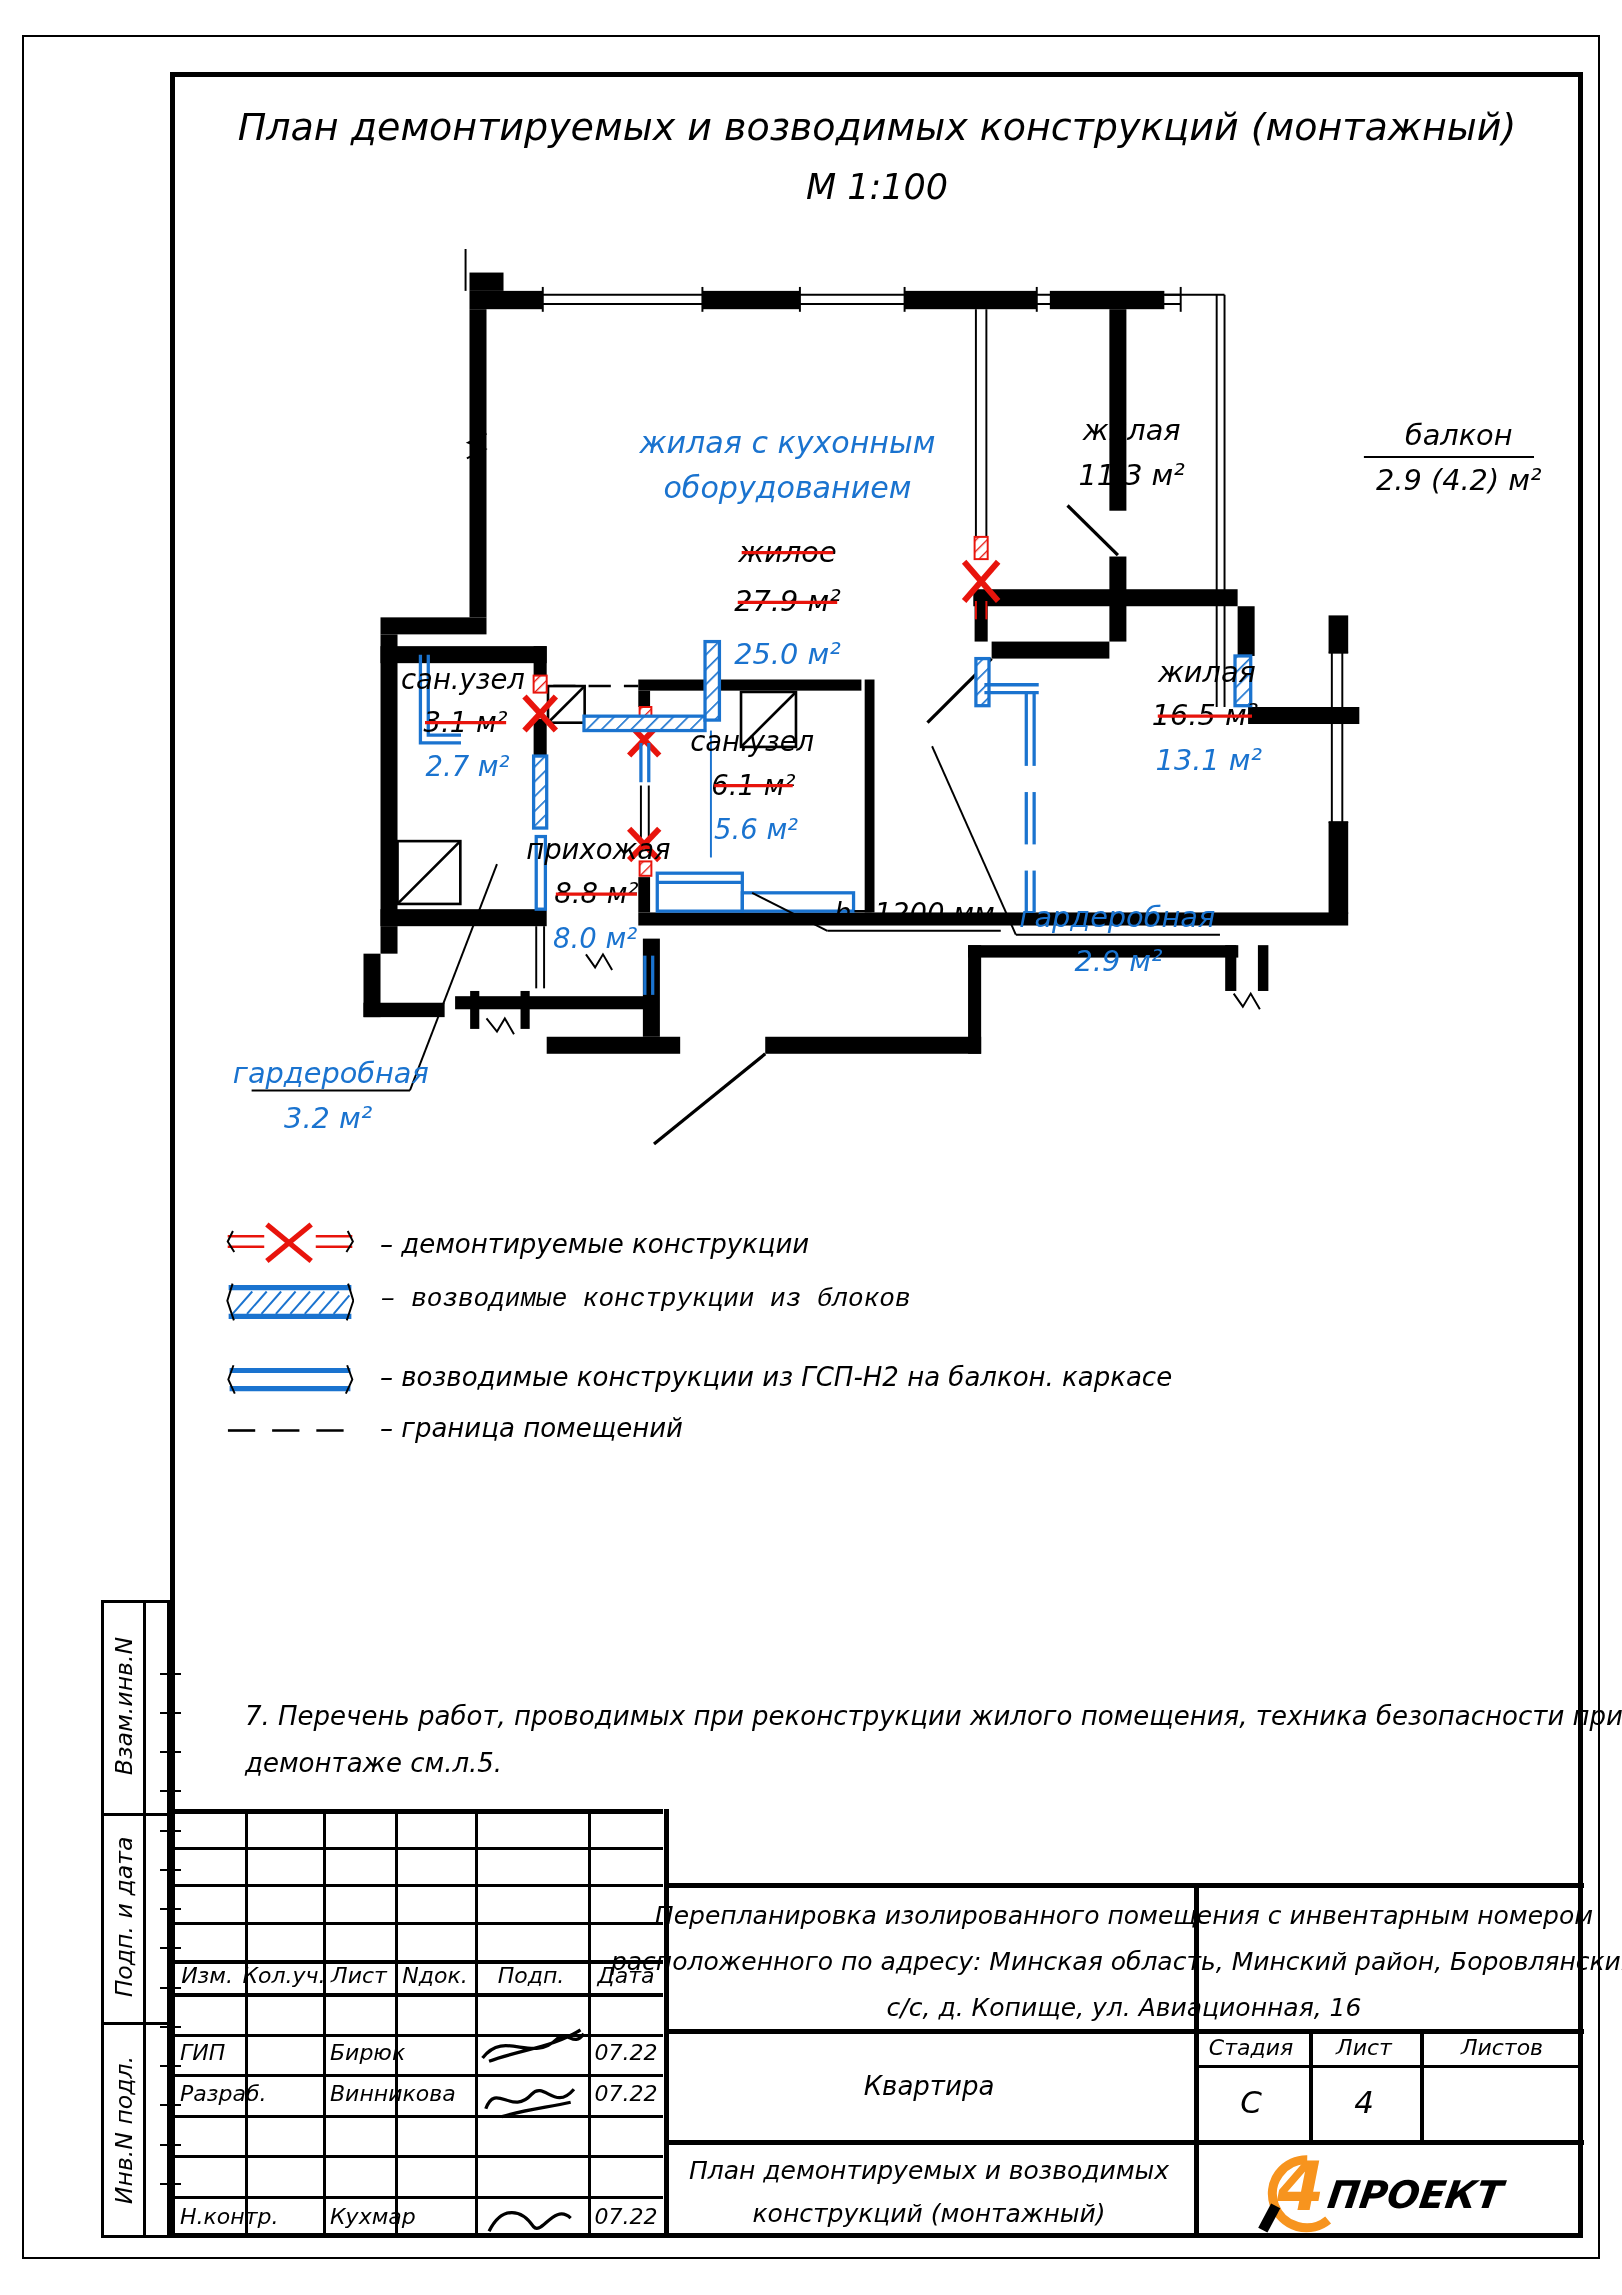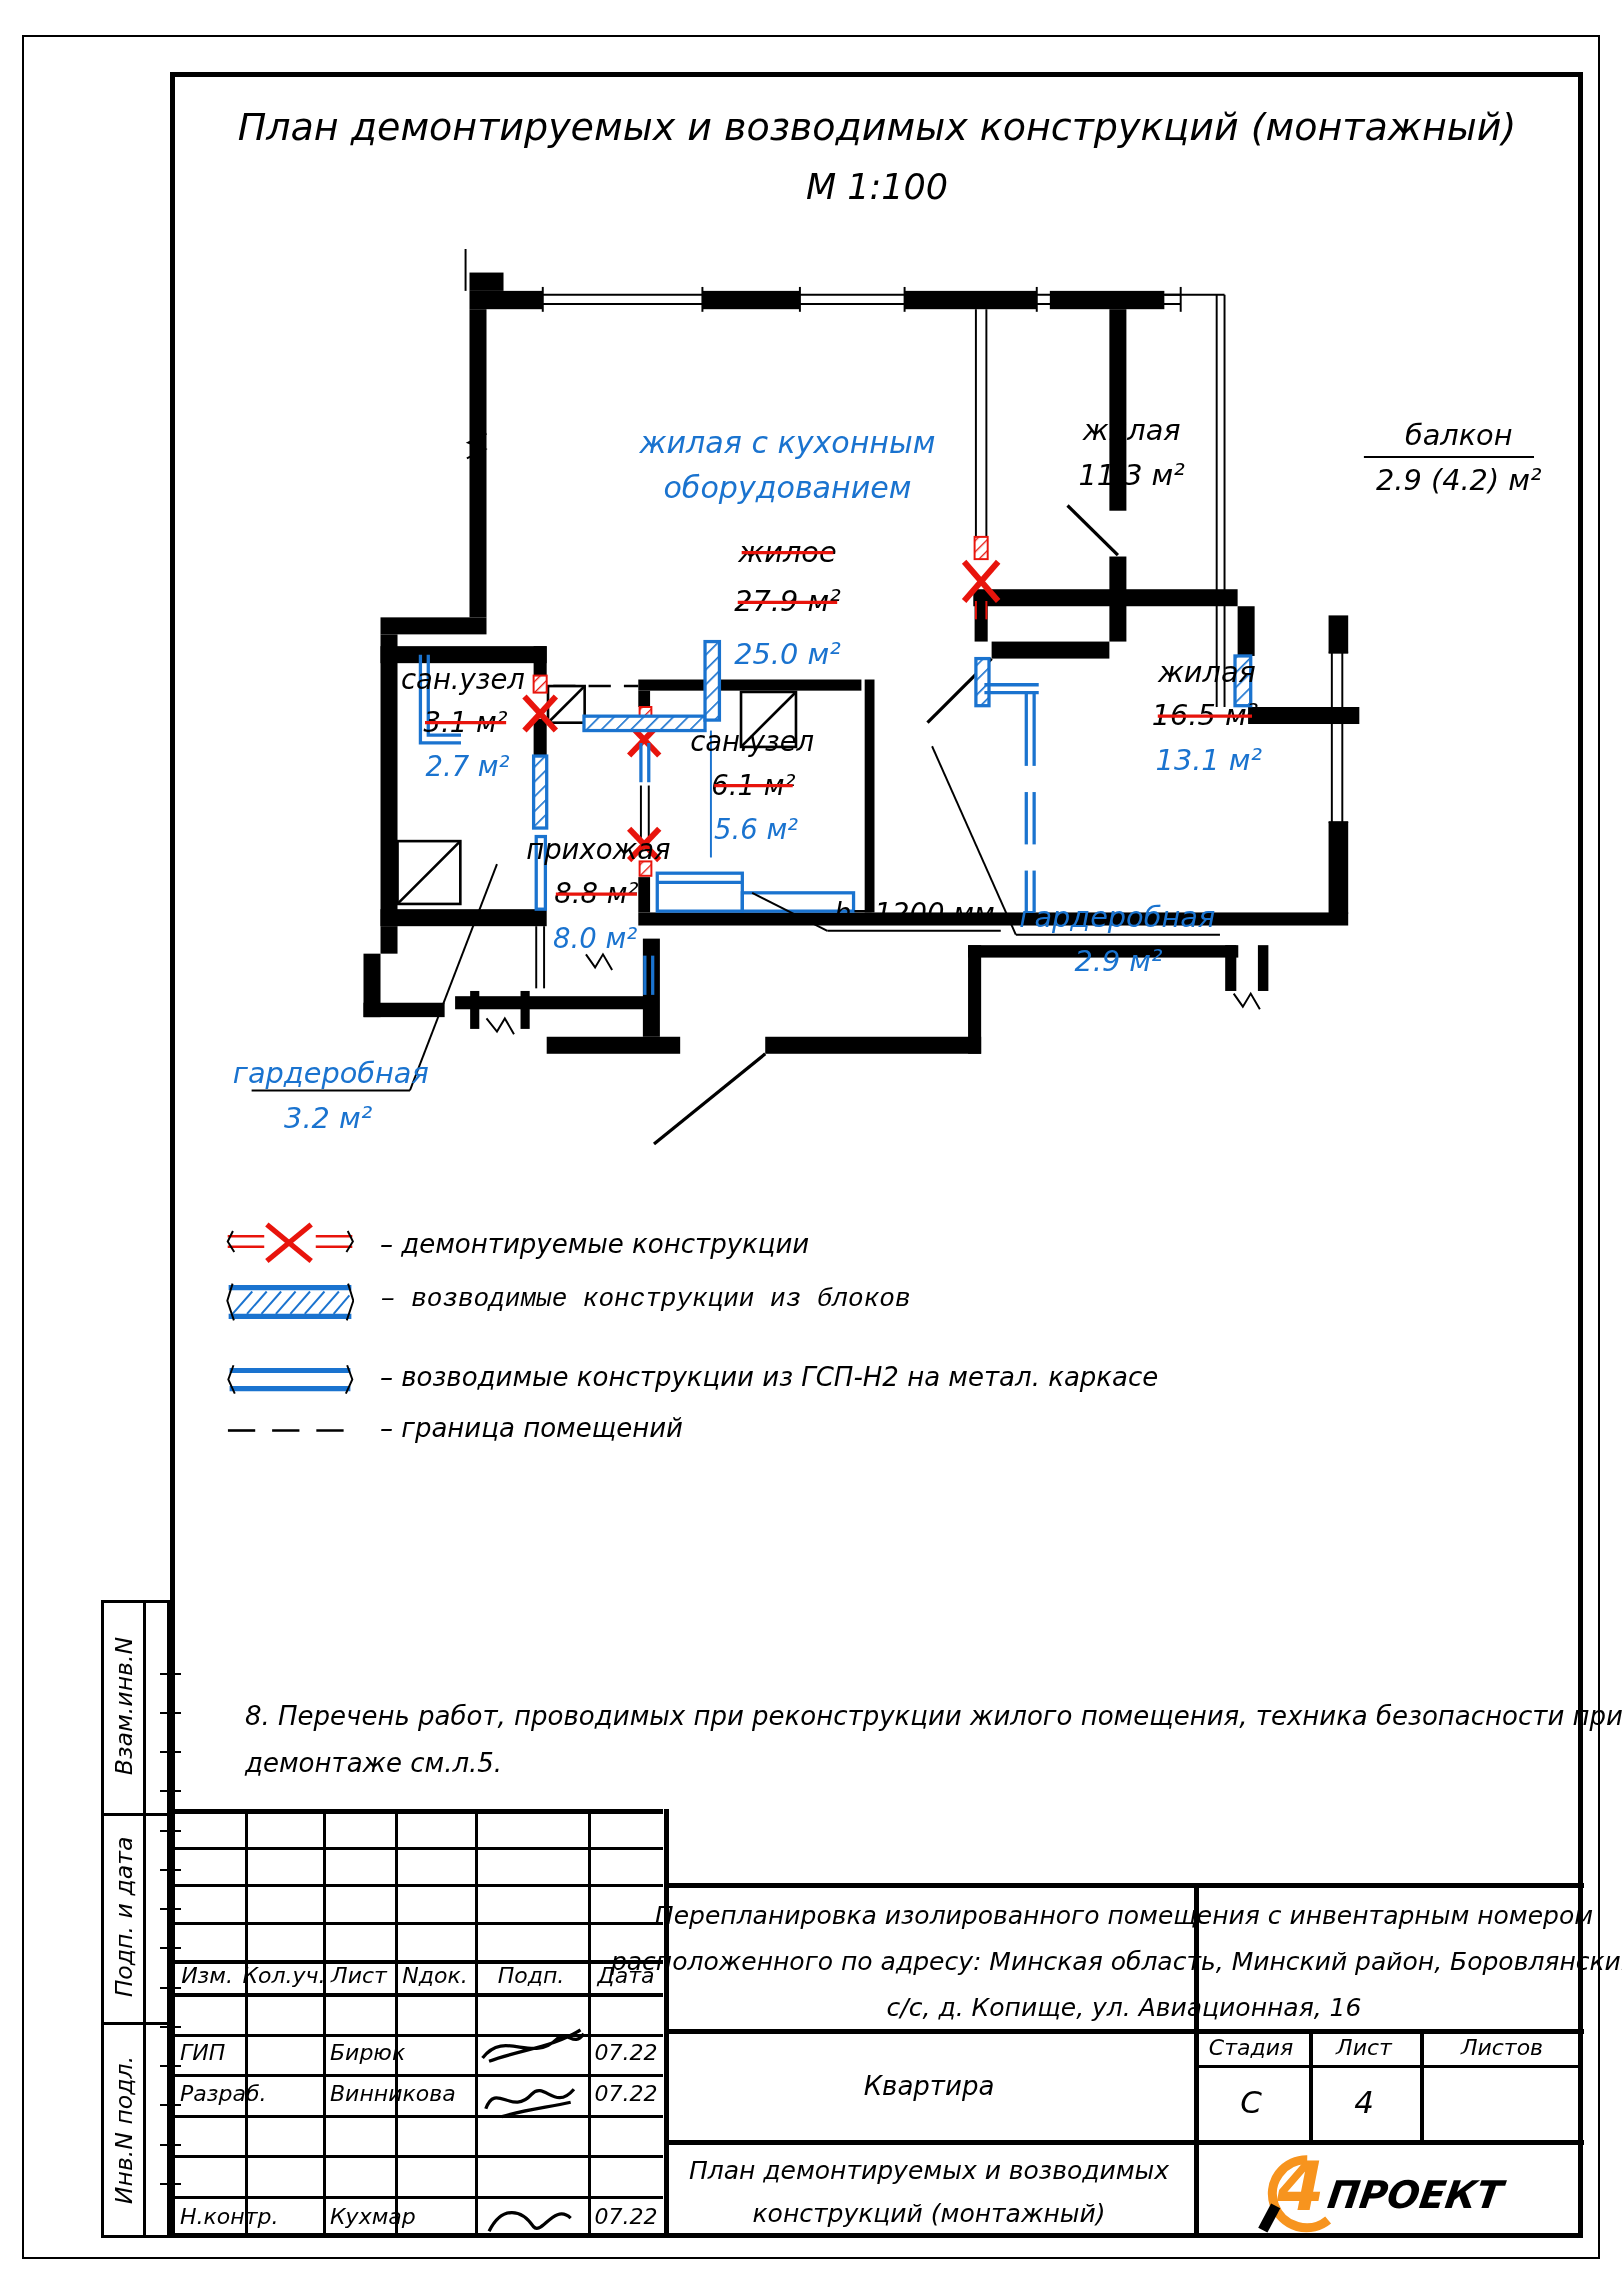--- a/index.html
+++ b/index.html
@@ -304,28 +304,28 @@
     </g>
   </svg>
   <div class="txt" style="left:380px;top:1284px;font-size:26px;font-family:Liberation Mono, monospace;">–  возводимые  конструкции  из  блоков</div>
 
   <svg class="abs" style="left:226px;top:1364px;" width="128" height="31" viewBox="0 0 195 48">
     <line x1="4" y1="10" x2="191" y2="10" stroke="#1a73cf" stroke-width="8"></line>
     <line x1="4" y1="38" x2="191" y2="38" stroke="#1a73cf" stroke-width="8"></line>
     <polyline points="10,2 2,24 12,46" stroke="#000" stroke-width="3" fill="none"></polyline>
     <polyline points="186,2 194,24 184,46" stroke="#000" stroke-width="3" fill="none"></polyline>
   </svg>
-  <div class="txt" style="left:380px;top:1362px;font-size:26px;">–  возводимые  конструкции  из  ГСП-Н2  на  метал.  каркасе</div>
+  <div class="txt" style="left:380px;top:1362px;font-size:26px;">–  возводимые  конструкции  из  ГСП-Н2  на  балкон.  каркасе</div>
 
   <svg class="abs" style="left:226px;top:1424px;" width="128" height="13" viewBox="0 0 195 20">
     <line x1="2" y1="10" x2="193" y2="10" stroke="#000" stroke-width="4" stroke-dasharray="42,26"></line>
   </svg>
   <div class="txt" style="left:380px;top:1413px;font-size:26px;">–  граница  помещений</div>
 
-  <div class="txt" style="left:245px;top:1701px;font-size:26px;">8. Перечень работ, проводимых при реконструкции жилого помещения, техника безопасности при</div>
+  <div class="txt" style="left:245px;top:1701px;font-size:26px;">7. Перечень работ, проводимых при реконструкции жилого помещения, техника безопасности при</div>
   <div class="txt" style="left:245px;top:1748px;font-size:26px;">демонтаже см.л.5.</div>
 
   <div>
     <div class="abs" style="left:101px;top:1600px;width:69px;height:638px;border:3.3px solid #000;box-sizing:border-box;"></div>
     <div class="vl" style="left:143px;top:1600px;width:3.3px;height:638px;"></div>
     <div class="hl" style="left:101px;top:1813px;width:69px;height:3.3px;"></div>
     <div class="hl" style="left:101px;top:2022px;width:69px;height:3.3px;"></div>
     <div class="vtext" style="left:124px;top:1706px;">Взам.инв.N</div>
     <div class="vtext" style="left:124px;top:1917px;">Подп. и дата</div>
     <div class="vtext" style="left:124px;top:2130px;">Инв.N подл.</div>

